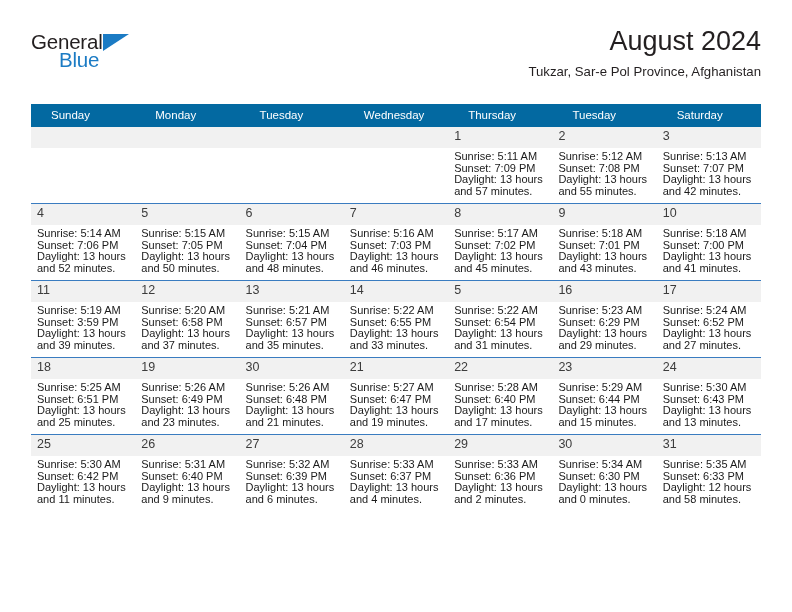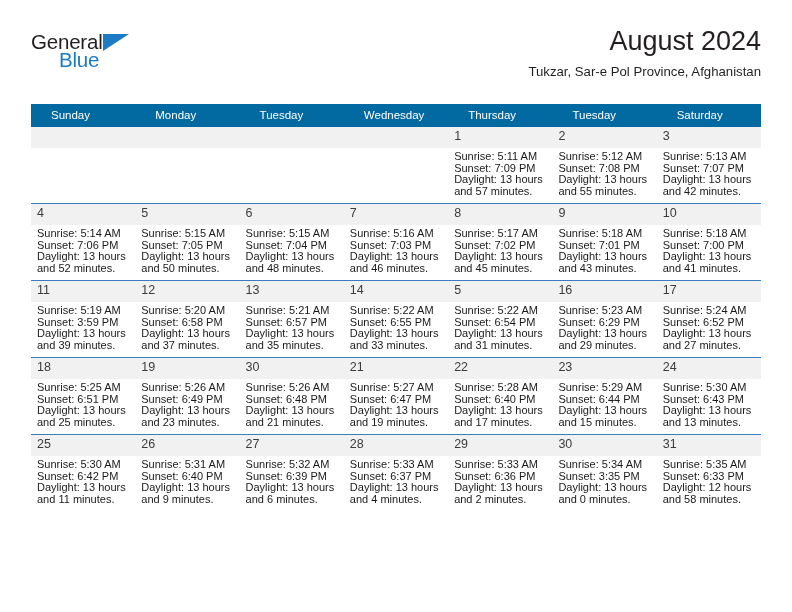--- a/index.html
+++ b/index.html
@@ -537,21 +537,21 @@
                 <div class="daylight">Daylight: 13 hours</div>
                 <div class="daylight">and 2 minutes.</div>
               </div>
             </div>
           </td>
           <td class="daycell">
             <div class="daycell-inner">
               <div class="daynum">30</div>
               <div class="details">
                 <div>Sunrise: 5:34 AM</div>
-                <div>Sunset: 3:35 PM</div>
+                <div>Sunset: 6:30 PM</div>
                 <div class="daylight">Daylight: 13 hours</div>
                 <div class="daylight">and 0 minutes.</div>
               </div>
             </div>
           </td>
           <td class="daycell">
             <div class="daycell-inner">
               <div class="daynum">31</div>
               <div class="details">
                 <div>Sunrise: 5:35 AM</div>

